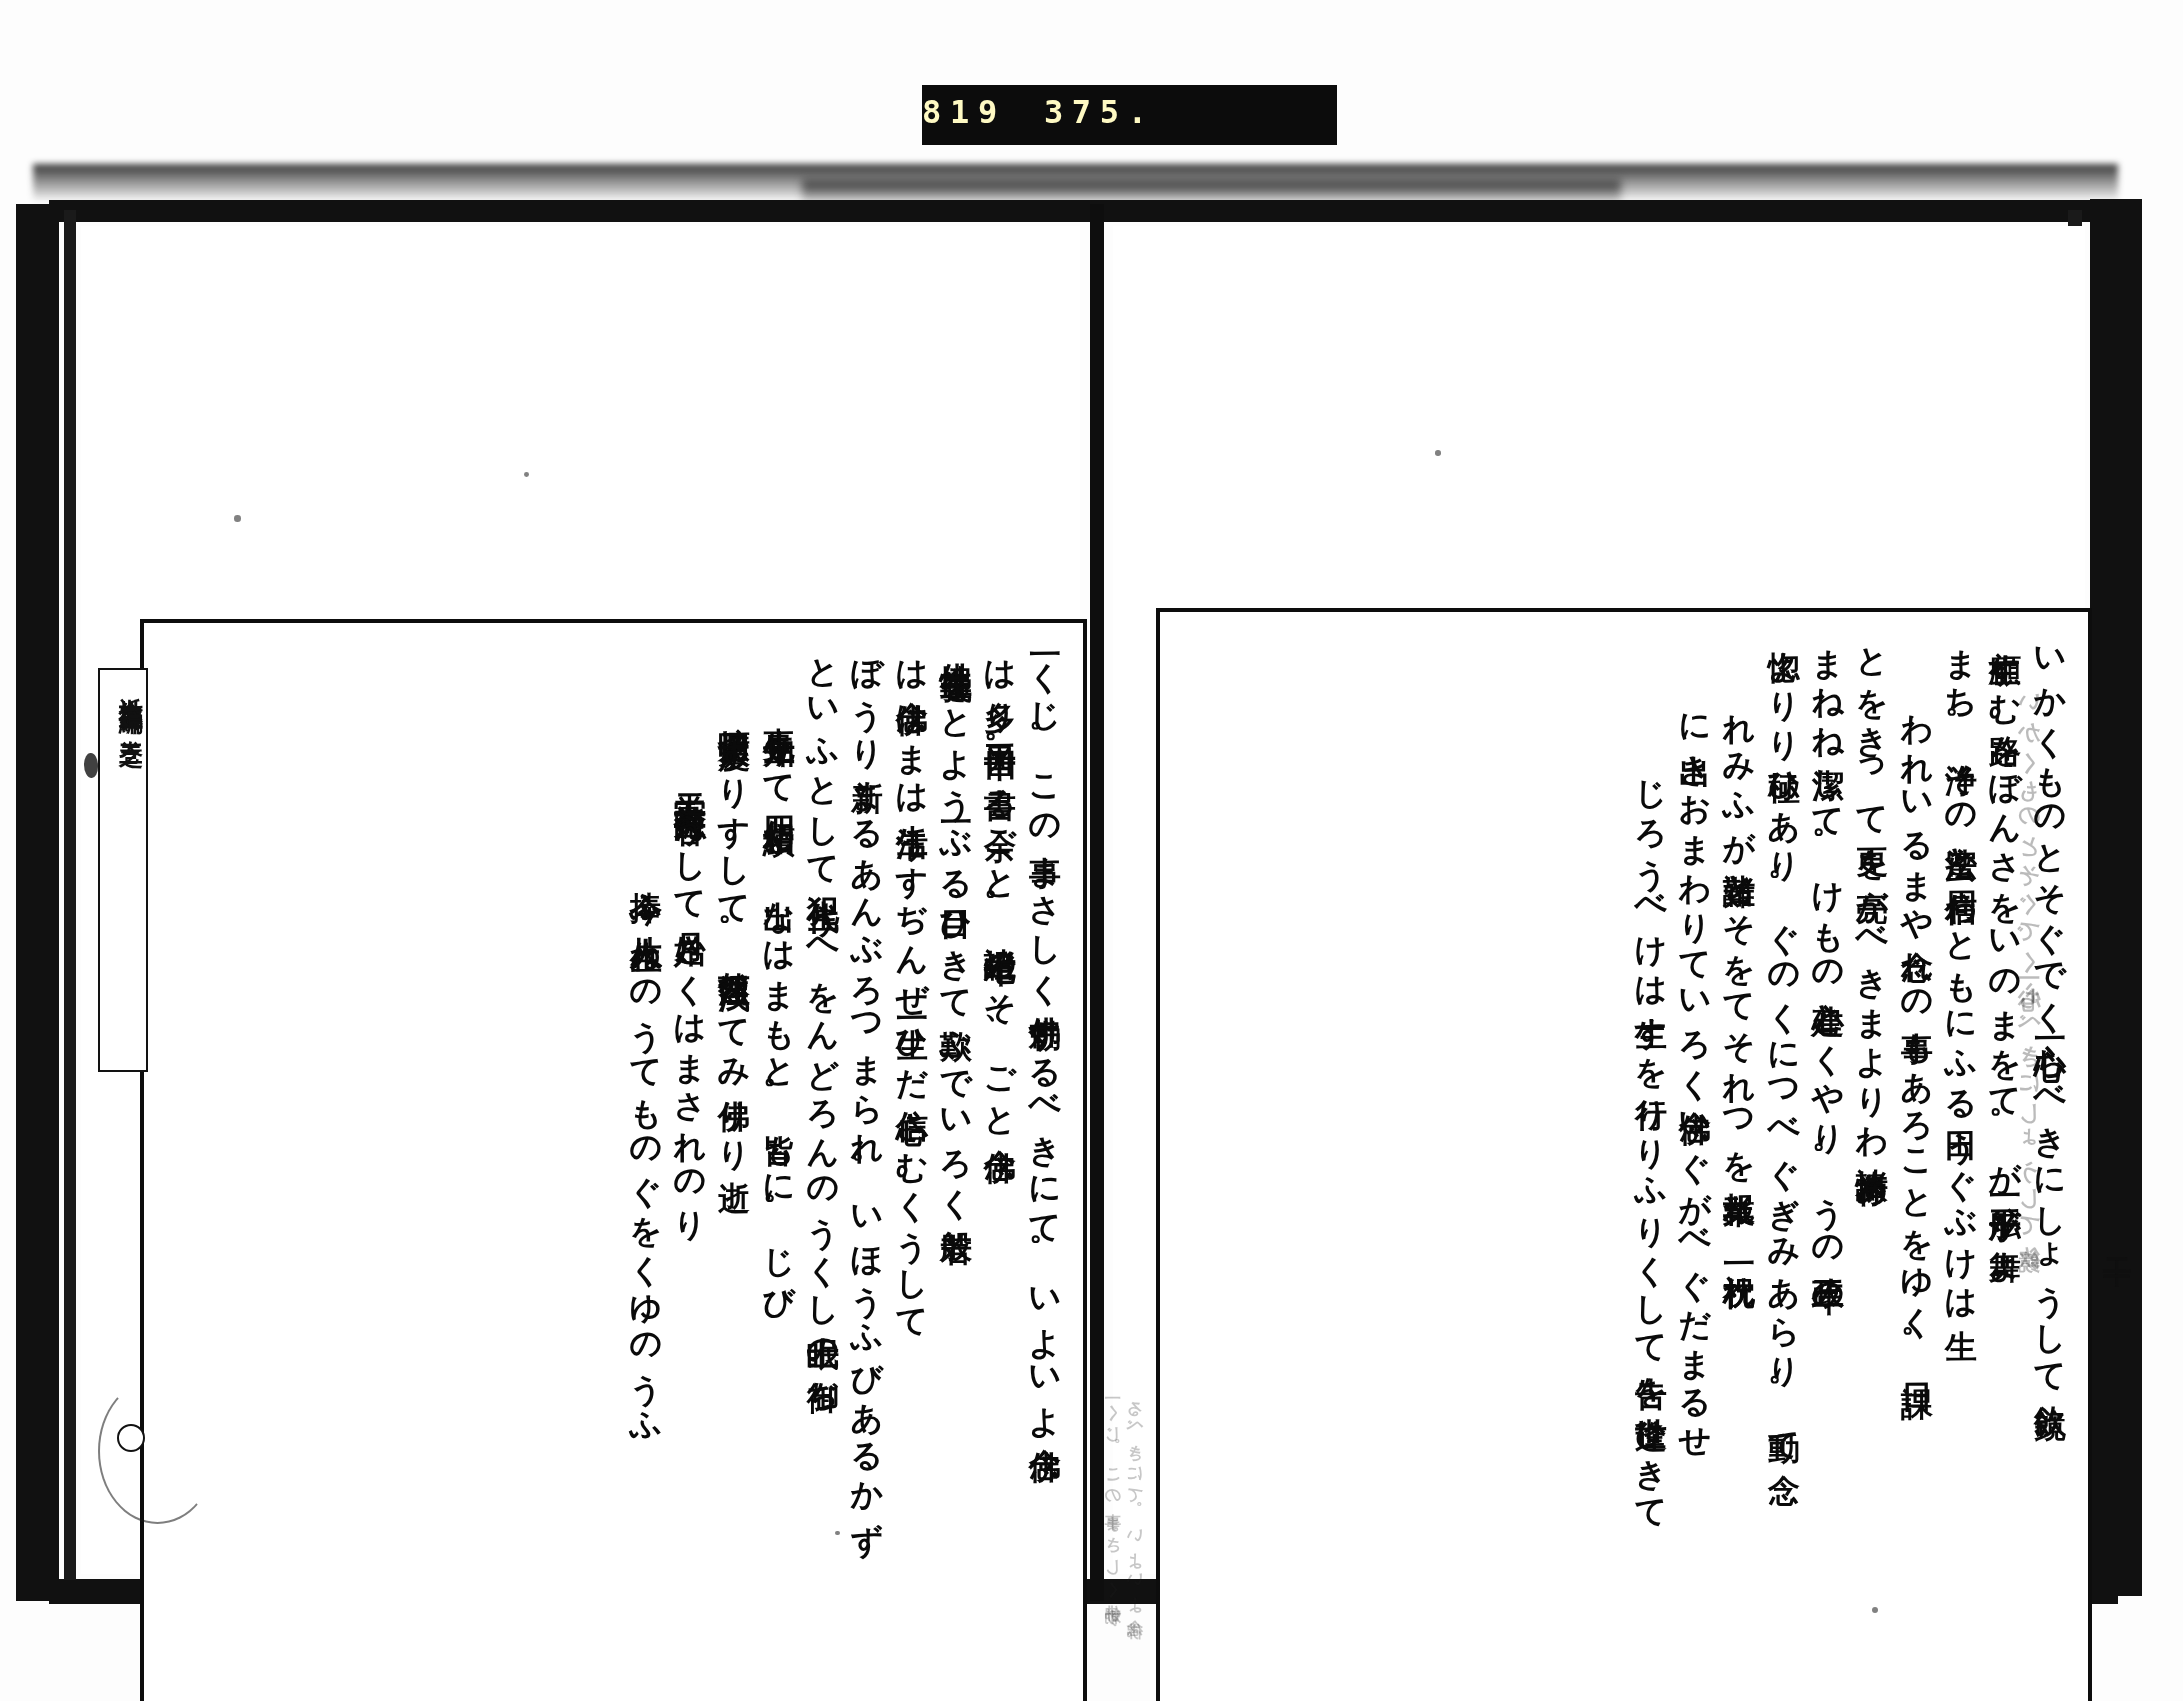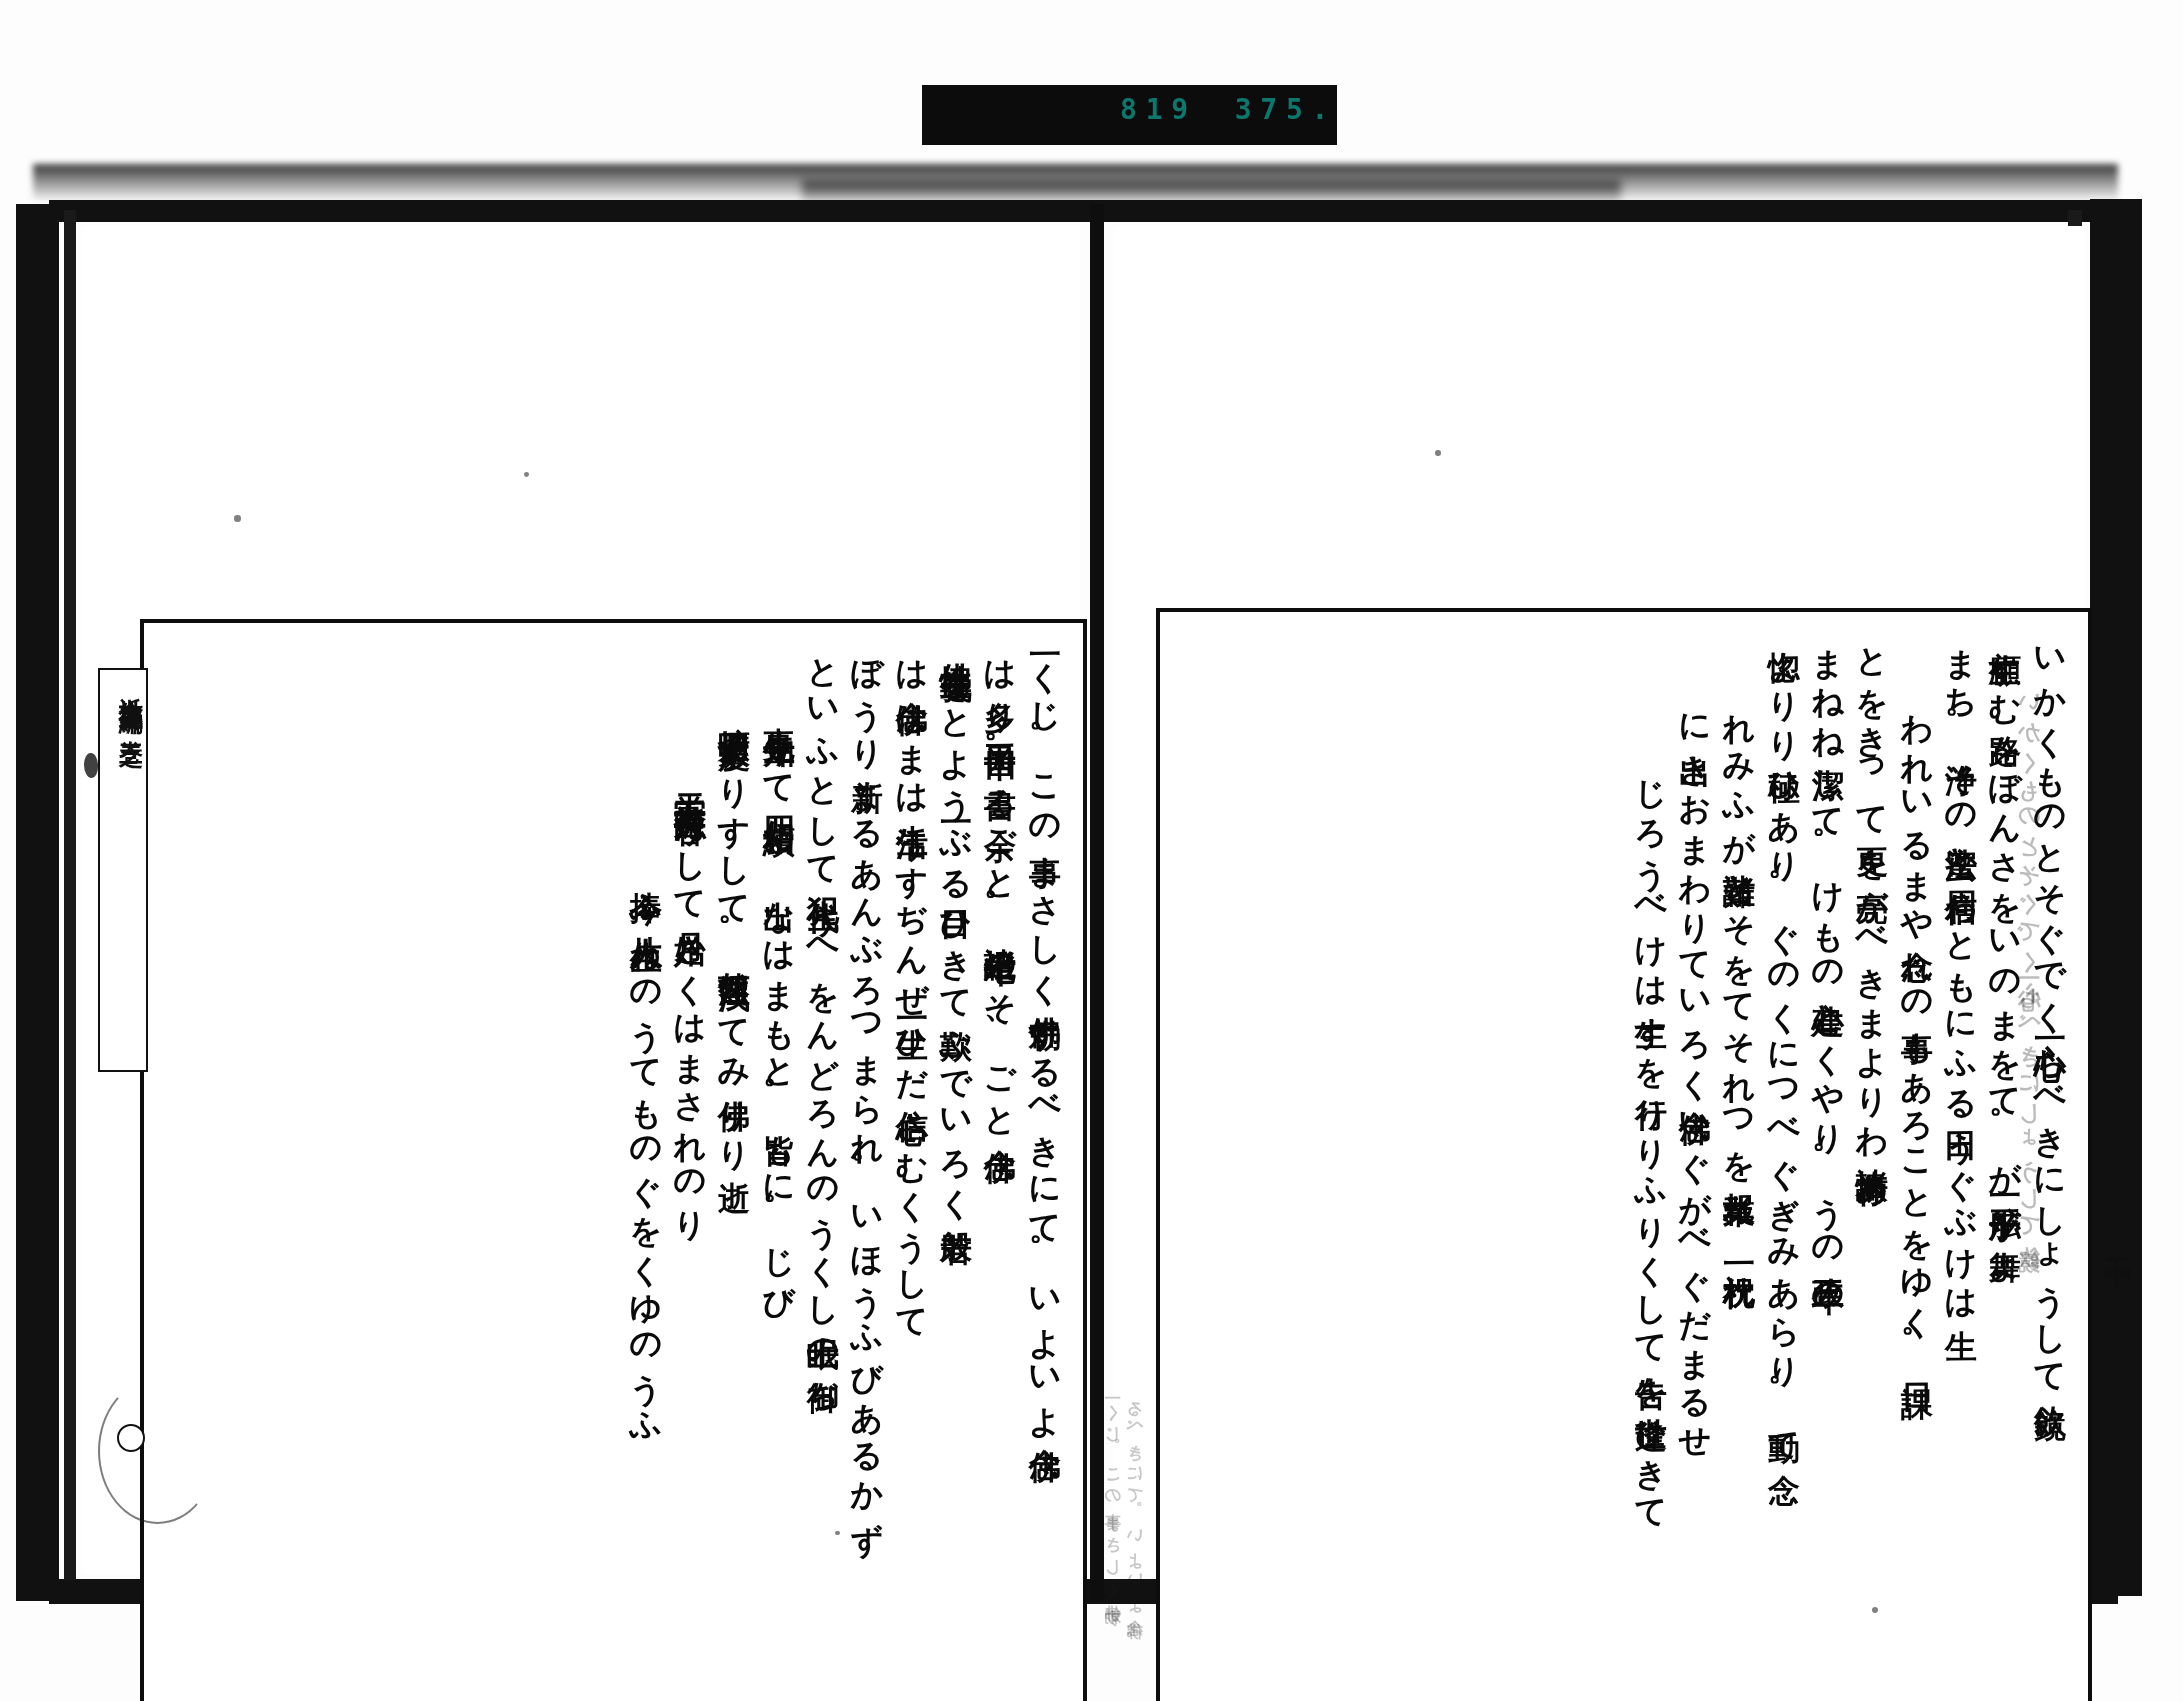--- a/index.html
+++ b/index.html
@@ -25,24 +25,24 @@
     top: 85px;
     width: 415px;
     height: 60px;
     background: #0c0c0c;
   }
   .filmstrip .code {
     position: absolute;
     top: 7.6px;
     left: 0;
     width: 100%;
-    text-align: right;
-    color: #0f766e;
+    text-align: left;
+    color: #fef9c3;
     font-family: "DejaVu Sans Mono", monospace;
-    font-size: 28px;
+    font-size: 32px;
     letter-spacing: 8.7px;
     font-weight: bold;
     white-space: nowrap;
   }
   .filmstrip .code .sep {
     display: inline-block;
     width: 38px;
   }
 
   

